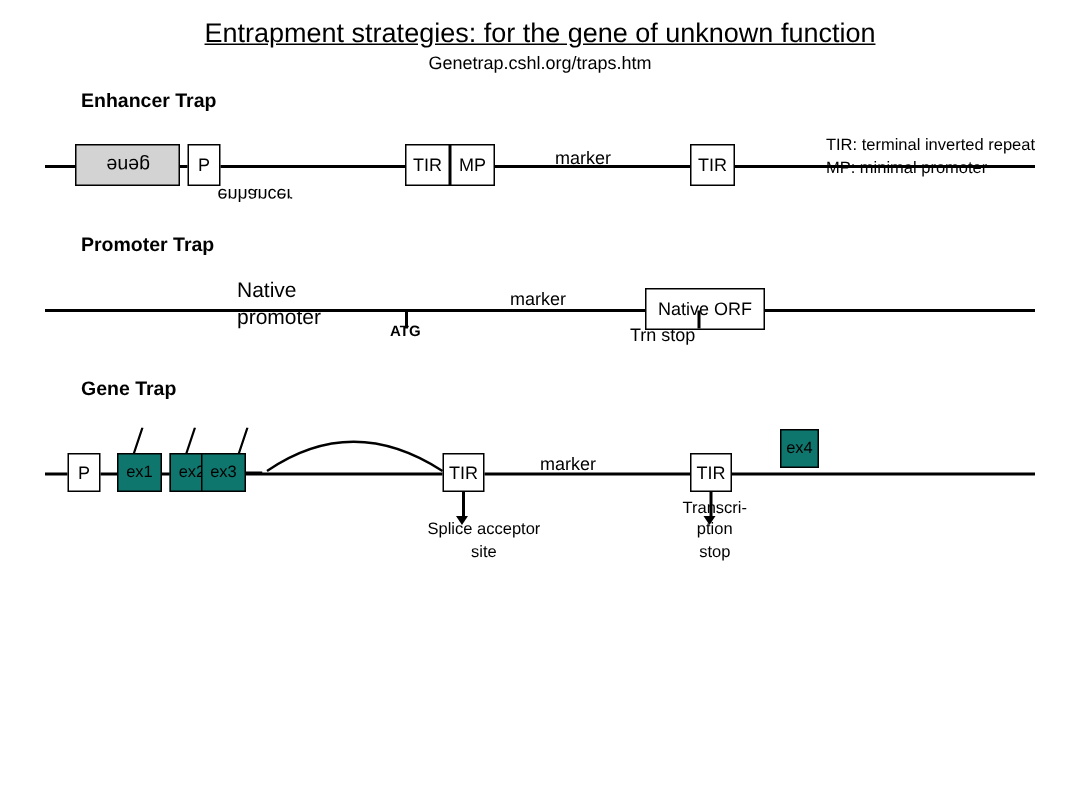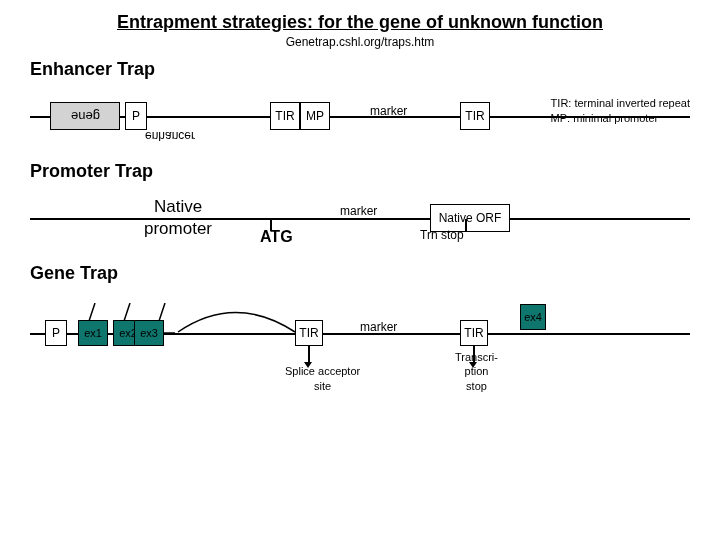--- a/index.html
+++ b/index.html
@@ -8,36 +8,36 @@
       height: 540px;
       background: #fff;
       font-family: Arial, sans-serif;
       font-size: 13px;
       overflow: hidden;
       position: relative;
     }
     h1.page-title {
       text-align: center;
       font-size: 18px;
-      font-weight: bold;
+      font-weight: normal;
       text-decoration: underline;
       margin-top: 12px;
       margin-bottom: 2px;
     }
     .subtitle {
       text-align: center;
       font-size: 12px;
       margin-bottom: 10px;
     }
 
     
     .section-label {
-      font-size: 18px;
+      font-size: 13px;
       font-weight: bold;
-      margin-left: 30px;
+      margin-left: 54px;
       margin-bottom: 4px;
     }
 
     
     .h-line {
       position: absolute;
       background: #000;
       height: 2px;
     }
 
@@ -100,30 +100,30 @@
     <div>MP: minimal promoter</div>
   </div>
 </div>
 
 <div class="section-label" style="margin-top:2px;">Promoter Trap</div>
 
 <div style="position:relative; height:75px; margin: 0 30px;">
 
   <div class="h-line" style="top:32px; left:0; width:100%;"></div>
 
-  <div style="position:absolute; top:10px; left:114px; font-size:17px; text-align:center; line-height:1.3;">
+  <div style="position:absolute; top:10px; left:128px; font-size:14px; line-height:1.3;">
     <div>Native</div>
       <div>promoter</div>
   </div>
 
   <div style="position:absolute; top:18px; left:310px; font-size:12px;">marker</div>
 
   <div class="box" style="left:400px; top:18px; width:80px; height:28px;">Native ORF</div>
 
-  <div style="position:absolute; top:42px; left:230px; font-size:16px; font-weight:bold;">ATG</div>
+  <div style="position:absolute; top:42px; left:230px; font-size:10px; font-weight:bold;">ATG</div>
 
   <div style="position:absolute; top:42px; left:390px; font-size:12px;">Trn stop</div>
 
   <div style="position:absolute; top:33px; left:240px; width:2px; height:12px; background:#000;"></div>
 
   <div style="position:absolute; top:33px; left:435px; width:2px; height:12px; background:#000;"></div>
 </div>
 
 <div class="section-label" style="margin-top:2px;">Gene Trap</div>
 

